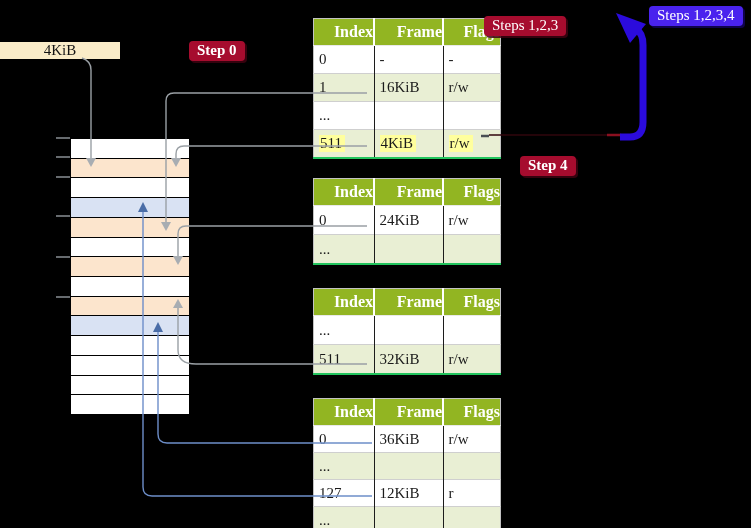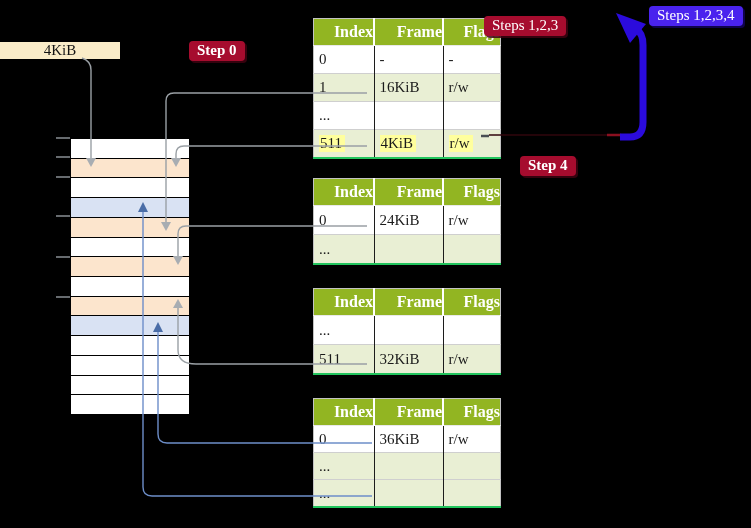--- a/index.html
+++ b/index.html
@@ -192,20 +192,25 @@
           <tr class="white">
             <td>0</td>
             <td>36KiB</td>
             <td>r/w</td>
           </tr>
           <tr class="green">
             <td>...</td>
             <td></td>
             <td></td>
           </tr>
+          <tr class="white">
+            <td>127</td>
+            <td>12KiB</td>
+            <td>r</td>
+          </tr>
           <tr class="green">
             <td>...</td>
             <td></td>
             <td></td>
           </tr>
         </tbody>
       </table>
     </div>
 
   <svg id="overlay" width="751" height="528" viewBox="0 0 751 528">

